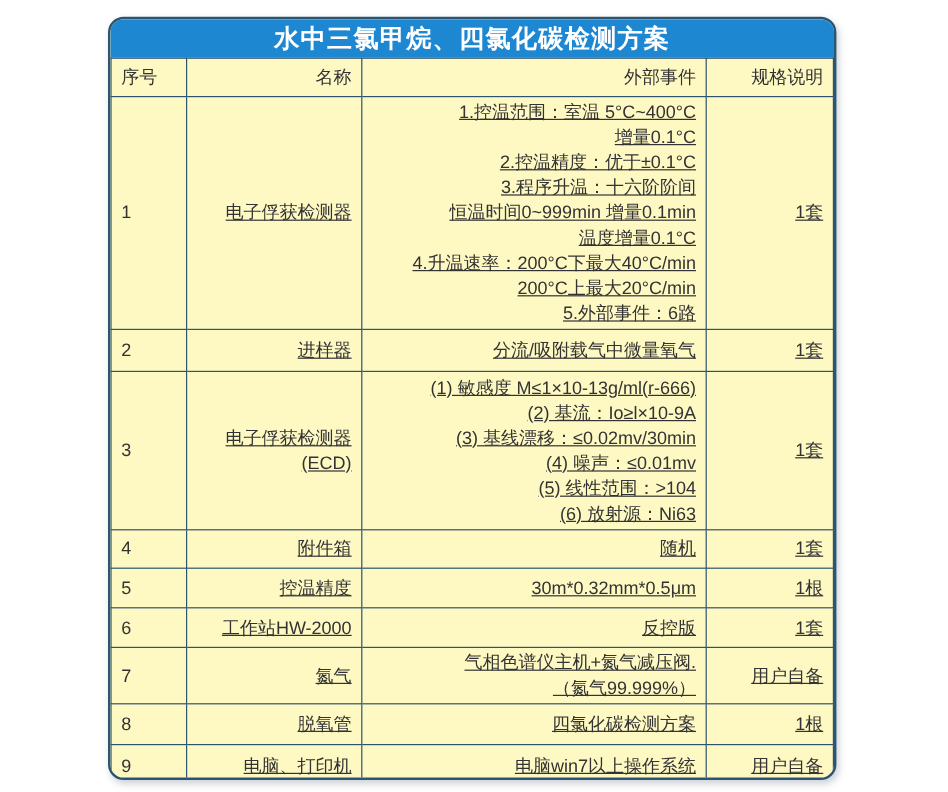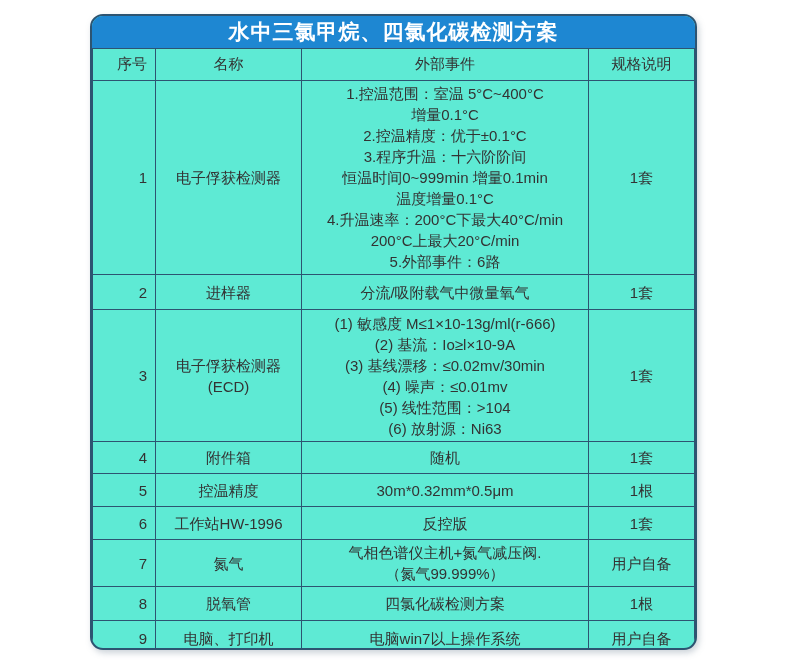--- a/index.html
+++ b/index.html
@@ -7,21 +7,21 @@
     width: 790px; height: 660px;
     background: #ffffff;
     font-family: "Liberation Sans", "DejaVu Sans", sans-serif;
     position: relative;
   }
   .panel {
     position: absolute;
     left: 90px; top: 14px;
     width: 607px; height: 636px;
     box-sizing: border-box;
-    background: #5eead4;
+    background: #fef9c3;
     border: 2px solid #2d5471;
     border-radius: 13px;
     overflow: hidden;
     box-shadow: 2px 3px 6px rgba(110,130,145,0.35);
   }
   .title-band {
     height: 32px;
     background: #1e87d2;
     color: #ffffff;
     font-weight: bold;
@@ -36,42 +36,43 @@
     border-collapse: collapse;
     table-layout: fixed;
     font-size: 15px;
     color: #333333;
   }
   th, td {
     border: 1px solid #2d5471;
     padding: 2px 8px;
     vertical-align: middle;
     font-weight: normal;
-    text-align: center;
+    text-align: right;
     overflow: hidden;
   }
   col.c-index { width: 63px; }
   col.c-name  { width: 146px; }
   col.c-spec  { width: 287px; }
   tr.hdr      { height: 32px; }
   tr.r1 { height: 190px; }
   tr.r2 { height: 35px; }
   tr.r3 { height: 132px; }
   tr.r4 { height: 32px; }
   tr.r5 { height: 33px; }
   tr.r6 { height: 33px; }
   tr.r7 { height: 47px; }
   tr.r8 { height: 34px; }
   tr.r9 { height: 36px; }
-  .cell-index { text-align: right; }
+  .cell-index { text-align: left; }
   .cell-name, .cell-spec {
     white-space: pre-line;
     line-height: 21px;
+    text-decoration: underline;
   }
-  .cell-qty { line-height: 21px; }
+  .cell-qty { line-height: 21px; text-decoration: underline; }
 </style>
 </head>
 <body>
 
 <div class="panel">
   <div class="title-band">水中三氯甲烷、四氯化碳检测方案</div>
   <table>
     <colgroup>
       <col class="c-index">
         <col class="c-name">
@@ -126,21 +127,21 @@
         <td class="cell-qty">1套</td>
       </tr>
       <tr class="r5">
         <td class="cell-index">5</td>
         <td class="cell-name">控温精度</td>
         <td class="cell-spec">30m*0.32mm*0.5μm</td>
         <td class="cell-qty">1根</td>
       </tr>
       <tr class="r6">
         <td class="cell-index">6</td>
-        <td class="cell-name">工作站HW-1996</td>
+        <td class="cell-name">工作站HW-2000</td>
         <td class="cell-spec">反控版</td>
         <td class="cell-qty">1套</td>
       </tr>
       <tr class="r7">
         <td class="cell-index">7</td>
         <td class="cell-name">氮气</td>
         <td class="cell-spec">气相色谱仪主机+氮气减压阀.
 （氮气99.999%）</td>
         <td class="cell-qty">用户自备</td>
       </tr>

